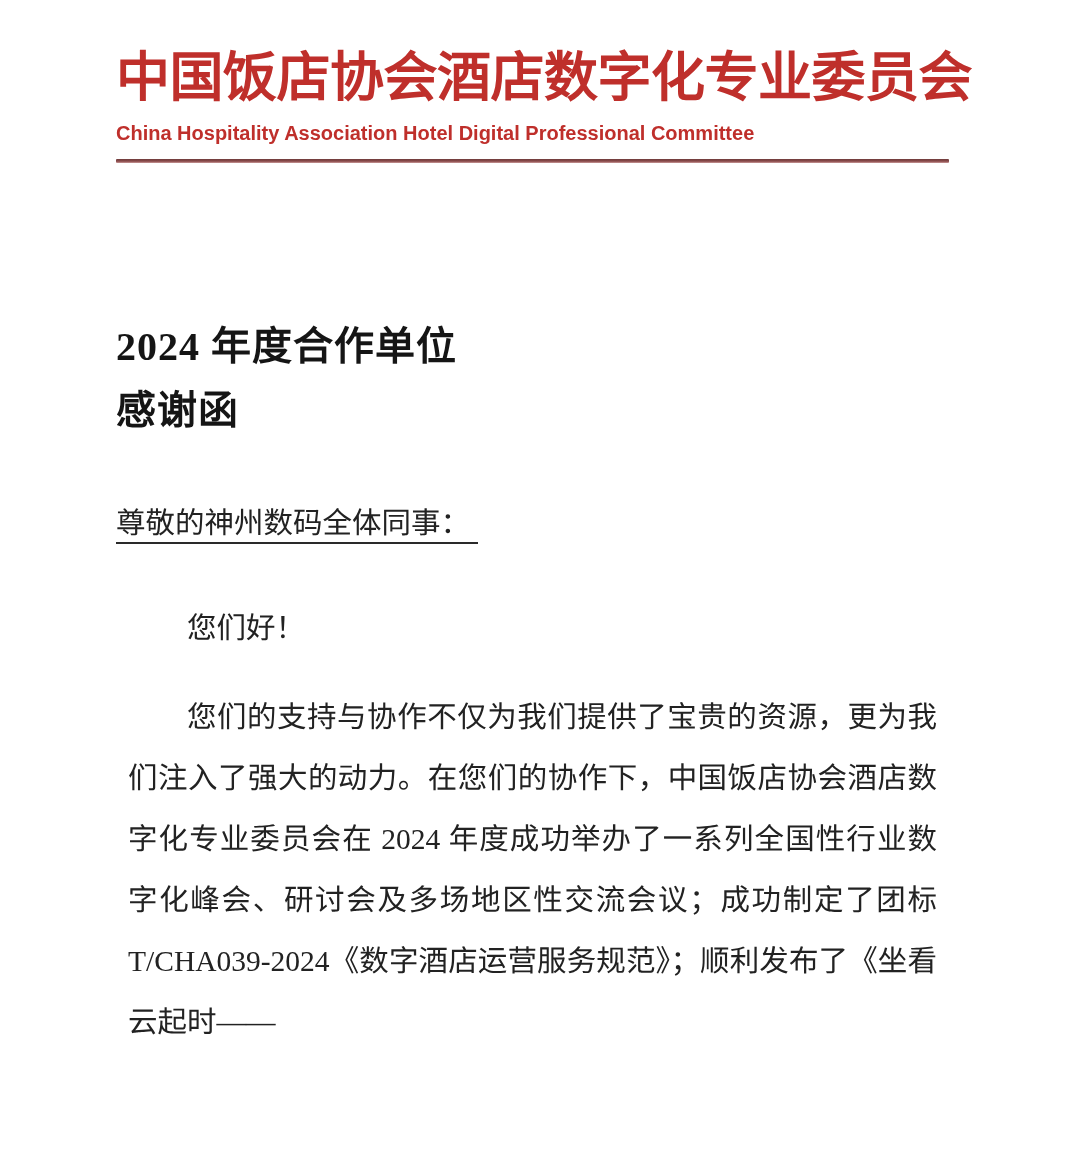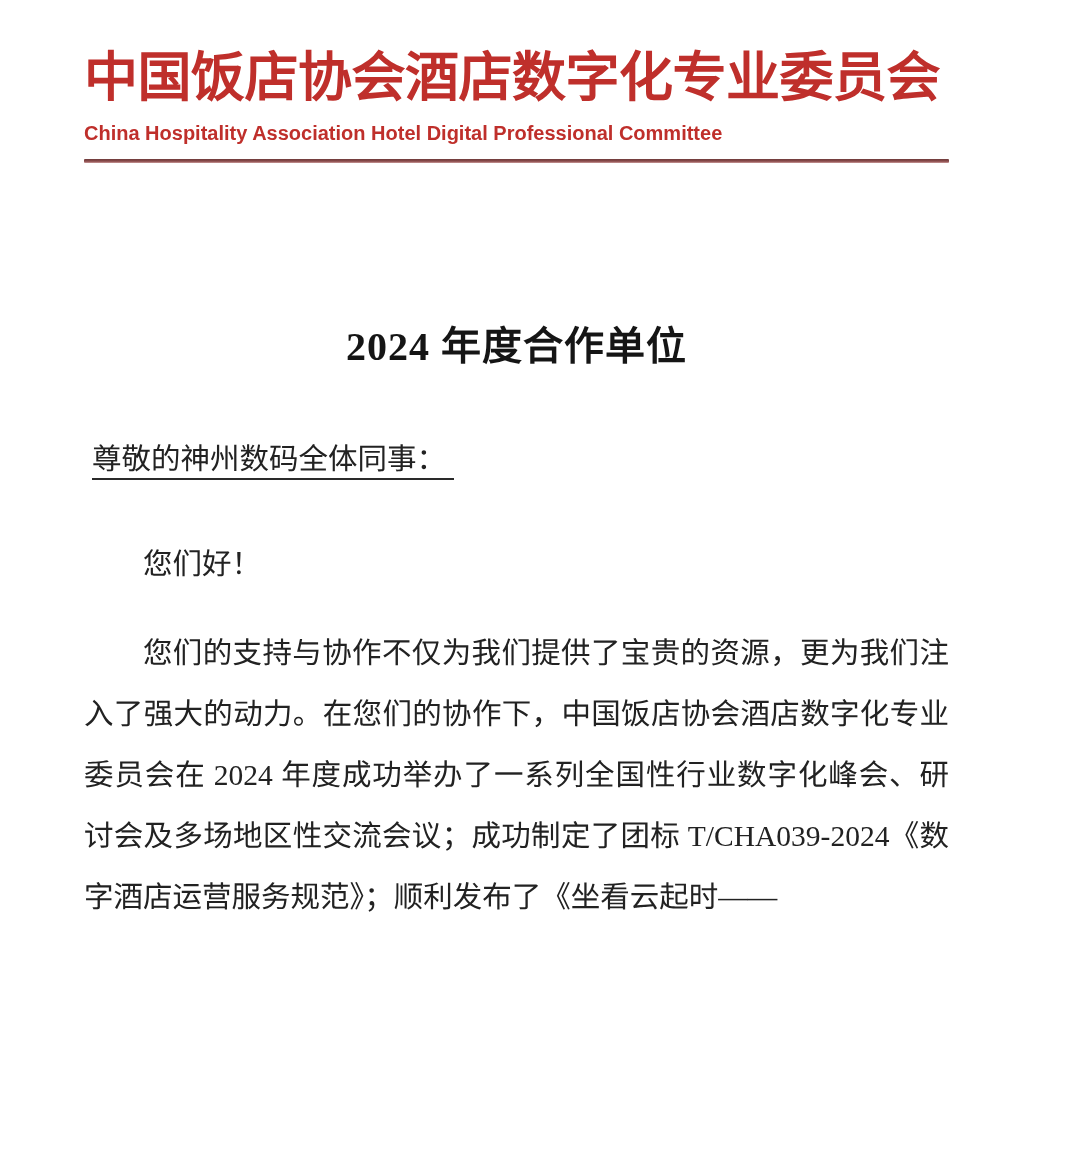--- a/index.html
+++ b/index.html
@@ -10,21 +10,21 @@
   body {
     width: 1080px;
     height: 1167px;
     overflow: hidden;
   }
   .page {
     box-sizing: border-box;
     width: 1080px;
     height: 1167px;
     background: var(--background, #ffffff);
-    padding: 46px 131px 0 84px;
+    padding: 46px 131px 0 116px;
     font-family: "Liberation Serif", serif;
   }
 
   
   .lh-cn {
     font-size: 54px;
     line-height: 65px;
     font-weight: bold;
     color: var(--accent-red, #bf2f2b);
     white-space: nowrap;
@@ -46,45 +46,43 @@
     border-radius: 1px;
     background: linear-gradient(to bottom,
       var(--rule-dark, #6f3c3c) 0%,
       #8a4a4a 55%,
       var(--rule-light, #c99a9a) 100%);
   }
 
   
   .doc-title {
     margin: 152px 0 0 0;
-    text-align: center;
     font-size: 40px;
     line-height: 64px;
     font-weight: bold;
     color: #151515;
     letter-spacing: 1px;
   }
   .doc-title span { display: block; }
 
   
   .salutation {
     margin: 50px 0 0 0;
     font-size: 29.5px;
     line-height: 61px;
     color: var(--text, #222222);
   }
   .salutation-underline {
     border-bottom: 2.5px solid #2a2a2a;
     padding: 0 8px 3px 0;
-    margin-left: 8px;
   }
 
   
   .body-p {
-    margin: 0;
+    margin: 12px;
     font-size: 29.5px;
     line-height: 61px;
     color: var(--text, #222222);
     text-align: justify;
     text-indent: 2em;
     font-family: Liberation Serif, serif;
   }
   .body-p.greeting { margin-top: 44px; }
   .body-p.spaced  { margin-top: 28px; }
 </style>
@@ -96,20 +94,21 @@
   <header class="letterhead">
     <div class="lh-cn">中国饭店协会酒店数字化专业委员会</div>
     <div class="lh-en">China Hospitality Association Hotel Digital Professional Committee</div>
     <div class="lh-rule"></div>
   </header>
 
   <main class="doc">
 
     <h1 class="doc-title">
       <span>2024 年度合作单位</span>
+      <span>感谢函</span>
     </h1>
 
     <p class="salutation"><span class="salutation-underline">尊敬的神州数码全体同事：</span></p>
 
     <p class="body-p greeting">您们好！</p>
 
 
     <p class="body-p spaced">您们的支持与协作不仅为我们提供了宝贵的资源，更为我们注入了强大的动力。在您们的协作下，中国饭店协会酒店数字化专业委员会在 2024 年度成功举办了一系列全国性行业数字化峰会、研讨会及多场地区性交流会议；成功制定了团标 T/CHA039-2024《数字酒店运营服务规范》；顺利发布了《坐看云起时——</p>
 
   </main>

